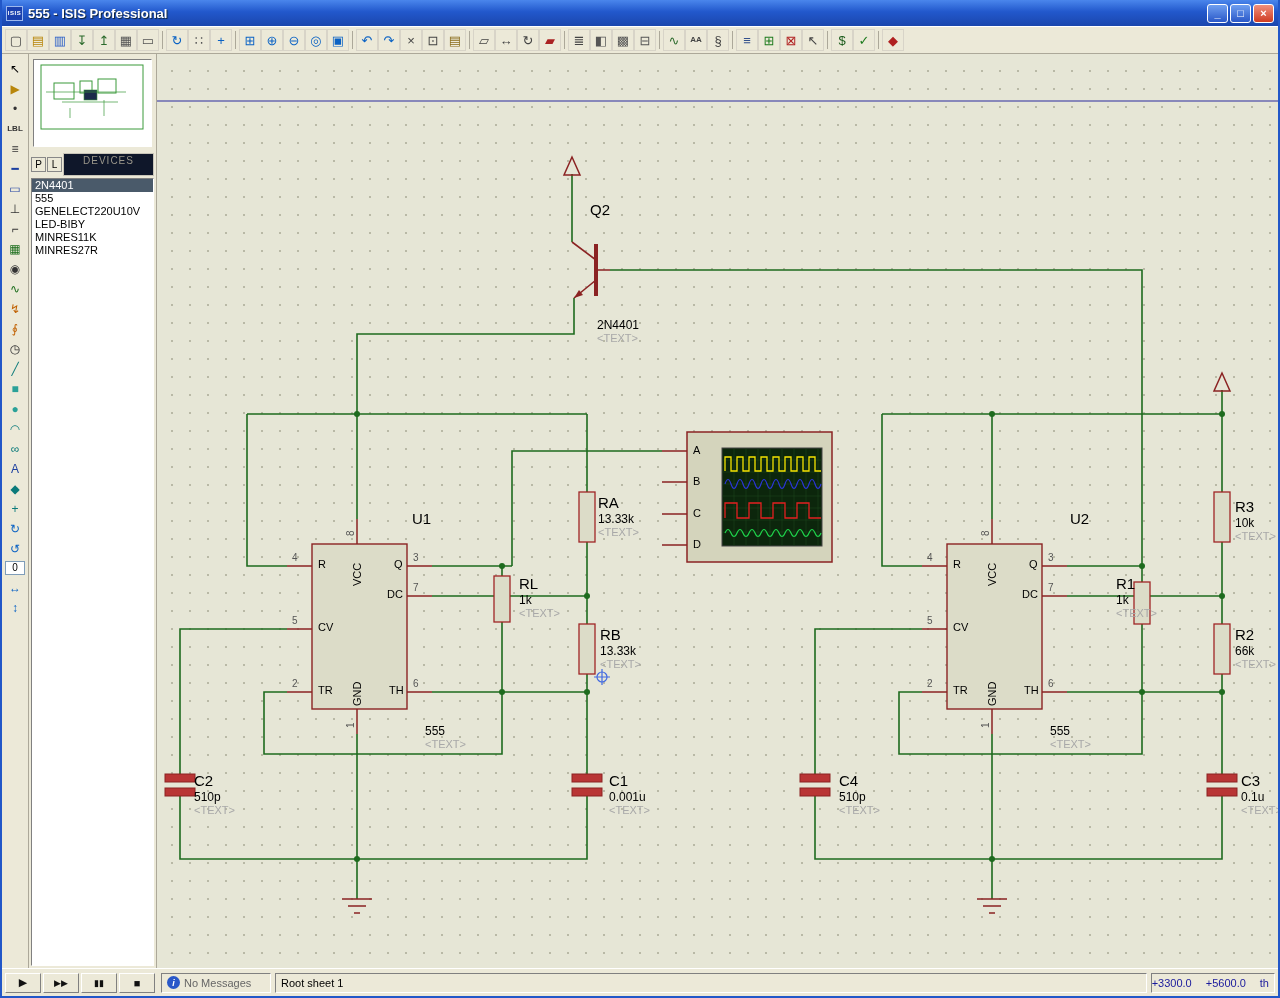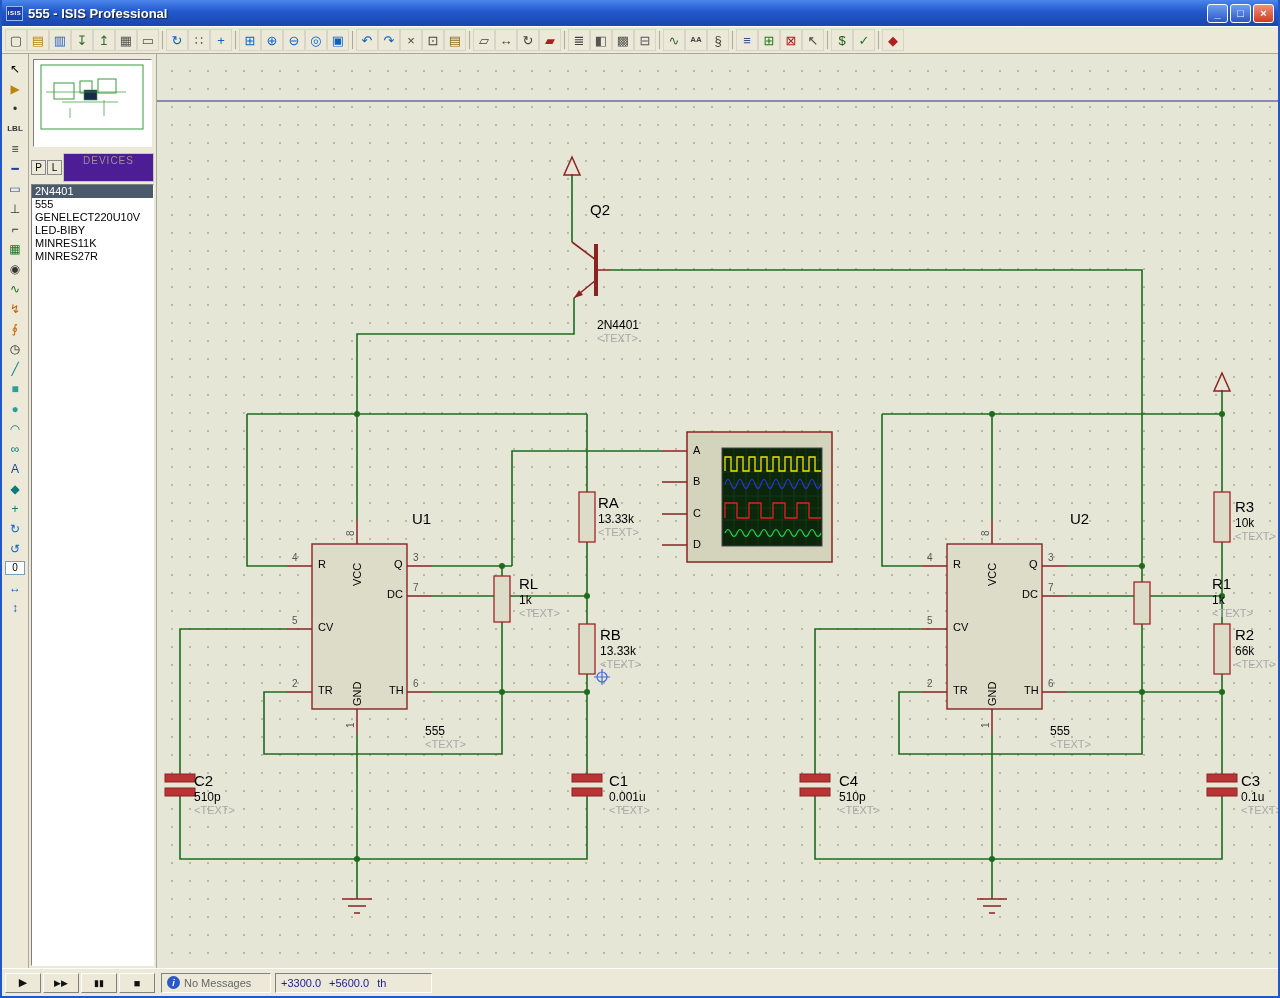--- a/index.html
+++ b/index.html
@@ -30,21 +30,21 @@
   
   .palette { width:27px; flex:none; background:#ece9d8; border-right:1px solid #aca899; display:flex; flex-direction:column; align-items:center; padding-top:5px; gap:1px; }
   .pbtn { width:22px; height:19px; display:flex; align-items:center; justify-content:center; font-size:12px; }
   .anglebox { width:20px; height:14px; background:#fff; border:1px solid #7f9db9; font-size:10px; text-align:center; line-height:12px; margin:2px 0; }
 
   
   .sidepanel { width:128px; flex:none; display:flex; flex-direction:column; background:#ece9d8; border-right:1px solid #aca899; }
   .overview { margin:5px 4px 4px 4px; height:88px; flex:none; background:#fff; border:1px solid; border-color:#808080 #fff #fff #808080; }
   .devheader { display:flex; align-items:center; gap:1px; padding:2px 2px; }
   .pl-btn { width:15px; height:15px; flex:none; font-size:10px; border:1px solid #888; background:#ece9d8; text-align:center; line-height:13px; }
-  .devtitle { flex:1; height:29px; font-size:10px; color:#9a968a; background:#4c1d95; border:1px solid #c8c4b8; text-align:center; line-height:13px; letter-spacing:1px; }
+  .devtitle { flex:1; height:23px; font-size:10px; color:#9a968a; background:#0f172a; border:1px solid #c8c4b8; text-align:center; line-height:13px; letter-spacing:1px; }
   .devlist { flex:1; margin:0 2px 2px 2px; background:#fff; border:1px solid; border-color:#808080 #fff #fff #808080; font-size:11px; overflow:hidden; }
   .devitem { height:13px; line-height:13px; padding-left:3px; white-space:nowrap; color:#000; }
   .devitem.selected { background:#4a5a6a; color:#fff; }
 
   
   .canvas { flex:1; position:relative; background:#e6e6d6; overflow:hidden; }
   .gridlayer { position:absolute; inset:0; background-image:radial-gradient(circle,#b9b9a6 1px,transparent 1.2px); background-size:18px 18px; background-position:6px 8px; }
   svg.circuit { position:absolute; left:0; top:0; }
   .wire { stroke:#1e6b1e; stroke-width:1.6; fill:none; }
   .pinln { stroke:#8b2323; stroke-width:1.5; fill:none; }
@@ -66,21 +66,21 @@
   .scopeletter { position:absolute; font-size:11px; color:#000; }
 
   
   .statusbar { height:28px; flex:none; background:#ece9d8; border-top:1px solid #fff; display:flex; align-items:center; padding:2px 3px; }
   .simctrl { display:flex; gap:2px; width:152px; flex:none; }
   .simbtn { width:36px; height:20px; border:1px solid; border-color:#fff #808080 #808080 #fff; background:#ece9d8; font-size:9px; display:flex; align-items:center; justify-content:center; color:#111; }
   .spanel { height:20px; border:1px solid; border-color:#808080 #fff #fff #808080; display:flex; align-items:center; padding:0 5px; font-size:11px; margin-left:4px; }
   .msg { width:110px; color:#666; }
   .info-icon { width:13px; height:13px; flex:none; border-radius:50%; background:#2a58c8; color:#fff; font-size:9px; font-style:italic; font-weight:bold; display:flex; align-items:center; justify-content:center; margin-right:4px; }
   .sheetpanel { flex:1; color:#000; }
-  .coords { width:157px; flex:none; justify-content:flex-start; color:#1a1a9c; gap:8px; }
+  .coords { width:124px; flex:none; justify-content:flex-end; color:#1a1a9c; gap:14px; }
 </style>
 </head>
 <body>
 
 <div class="window">
 
   <div class="titlebar">
     <div class="appicon">ISIS</div>
     <div class="wtitle">555 - ISIS Professional</div>
     <div class="winbtns">
@@ -439,21 +439,21 @@
       <div class="lblblock" style="left:362px;top:521px">
           <div class="r">RL</div>
           <div class="v">1k</div>
           <div class="p">&lt;TEXT&gt;</div>
         </div>
       <div class="lblblock" style="left:443px;top:572px">
           <div class="r">RB</div>
           <div class="v">13.33k</div>
           <div class="p">&lt;TEXT&gt;</div>
         </div>
-      <div class="lblblock" style="left:1055px;top:521px">
+      <div class="lblblock" style="left:959px;top:521px">
           <div class="r">R1</div>
           <div class="v">1k</div>
           <div class="p">&lt;TEXT&gt;</div>
         </div>
       <div class="lblblock" style="left:1078px;top:444px">
           <div class="r">R3</div>
           <div class="v">10k</div>
           <div class="p">&lt;TEXT&gt;</div>
         </div>
       <div class="lblblock" style="left:1078px;top:572px">
@@ -528,20 +528,23 @@
     <div class="simctrl">
       <div class="simbtn" style="font-size:11px">▶</div>
       <div class="simbtn">▶▶</div>
       <div class="simbtn">▮▮</div>
       <div class="simbtn" style="font-size:11px">■</div>
     </div>
     <div class="spanel msg">
       <span class="info-icon">i</span>
       <span>No Messages</span>
     </div>
+    <div class="spanel sheetpanel">
+      <span>Root sheet 1</span>
+    </div>
     <div class="spanel coords">
       <span>+3300.0</span>
       <span>+5600.0</span>
       <span>th</span>
     </div>
   </div>
 
 </div>
 
 </body></html>

